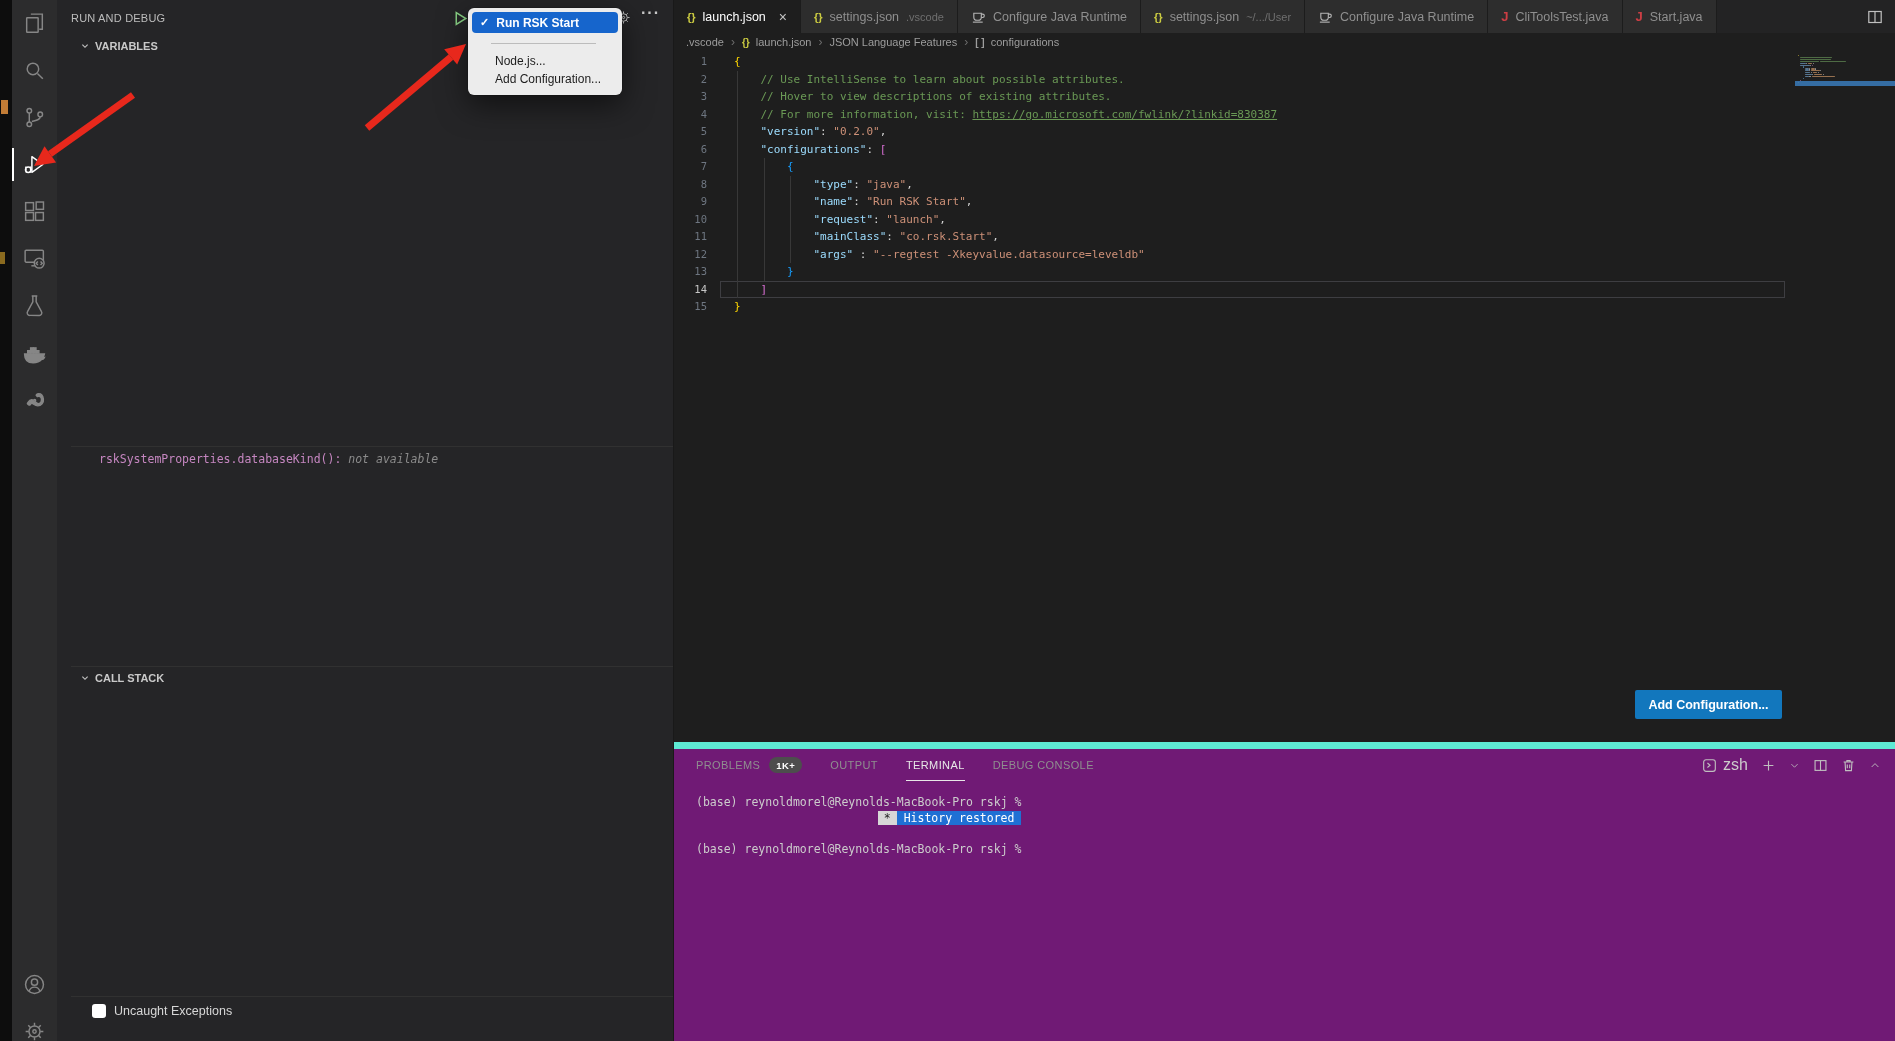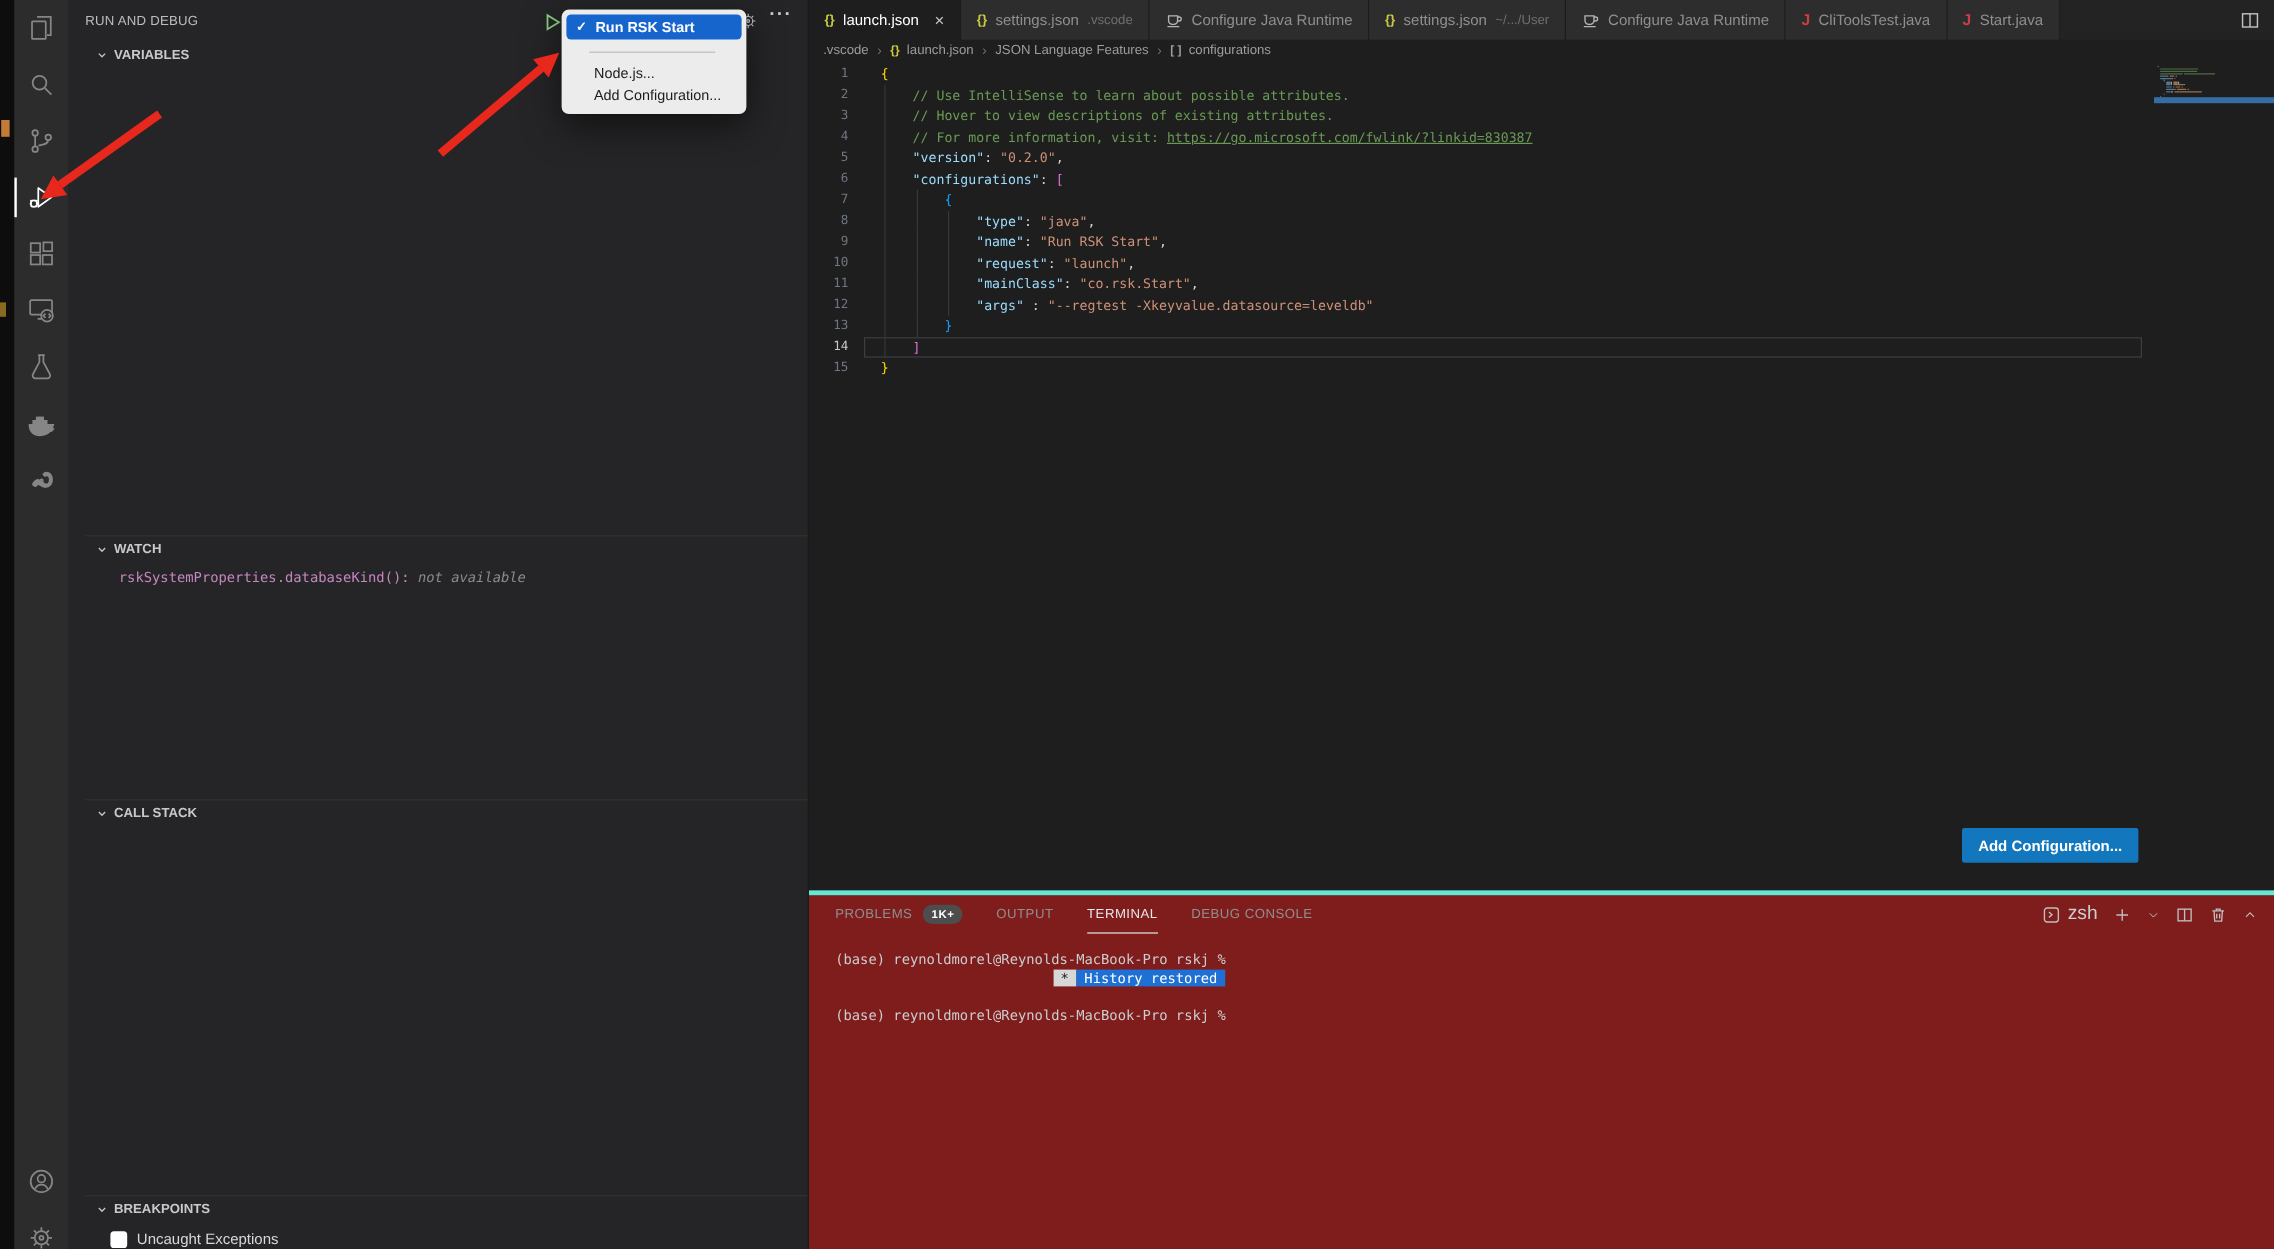--- a/index.html
+++ b/index.html
@@ -83,21 +83,21 @@
   .tok-lnk{color:#6a9955;text-decoration:underline;}
 
   #minimap{position:absolute;top:55px;right:0;width:100px;height:45px;}
   .mm-bar{position:absolute;height:1.3px;border-radius:1px;}
   .mm-slab{position:absolute;left:0;top:26.2px;width:100px;height:4.5px;background:rgba(58,123,187,.85);}
 
   #add-config-btn{position:absolute;left:961px;top:690px;width:147px;height:29px;background:var(--button-blue,#1277bd);
     color:#fff;font-size:12.5px;display:flex;align-items:center;justify-content:center;border-radius:2px;font-weight:600;}
 
   
-  #panel{position:absolute;left:0;right:0;top:742px;bottom:0;border-top:4px solid #5eead4;background:#7f1d1d;}
+  #panel{position:absolute;left:0;right:0;top:742px;bottom:0;border-top:7px solid #5eead4;background:#701a75;}
   #panel-header{height:32px;display:flex;align-items:stretch;padding-left:22px;gap:28px;position:relative;}
   .p-tab{font-size:11px;color:#8f8f8f;letter-spacing:.4px;display:flex;align-items:center;gap:9px;}
   .p-tab.active{color:#e7e7e7;border-bottom:1px solid #e7e7e7;}
   .badge{background:var(--badge-gray,#4d4d4d);color:#fff;font-size:9.5px;font-weight:700;border-radius:9px;padding:2.5px 7px;}
   #panel-controls{position:absolute;right:14px;top:0;height:32px;display:flex;align-items:center;gap:13px;}
   #panel-controls svg{stroke:#bfbfbf;fill:none;stroke-width:1.2;width:15px;height:15px;}
   .zsh-label{font-size:16px;color:#cccccc;margin-left:-7px;}
   #terminal{position:absolute;top:46px;left:22px;font-family:"DejaVu Sans Mono",monospace;font-size:11.5px;
     color:#cccccc;line-height:15.5px;}
   .t-line{min-height:15.5px;white-space:pre;text-align:right;}
@@ -244,48 +244,36 @@
   <div class="sb-section" id="sec-variables">
     <div class="section-header">
       <svg viewBox="0 0 16 16">
           <path d="M5 6.5l3 3 3-3"></path>
         </svg>
       <span>VARIABLES</span>
     </div>
   </div>
 
   <div class="sb-section" id="sec-watch">
-    <div class="section-header">
-      <svg viewBox="0 0 16 16">
-          <path d="M5 6.5l3 3 3-3"></path>
-        </svg>
-      <span>WATCH</span>
-    </div>
     <div class="watch-item">
       <span>rskSystemProperties.databaseKind():</span>
       <span class="watch-value"> <span>not available</span></span>
     </div>
   </div>
 
   <div class="sb-section" id="sec-callstack">
     <div class="section-header">
       <svg viewBox="0 0 16 16">
           <path d="M5 6.5l3 3 3-3"></path>
         </svg>
       <span>CALL STACK</span>
     </div>
   </div>
 
   <div class="sb-section" id="sec-breakpoints">
-    <div class="section-header">
-      <svg viewBox="0 0 16 16">
-          <path d="M5 6.5l3 3 3-3"></path>
-        </svg>
-      <span>BREAKPOINTS</span>
-    </div>
     <div class="bp-row">
       <span class="bp-check"></span>
       <span class="bp-label">Uncaught Exceptions</span>
     </div>
   </div>
 </div>
 
 <div id="dropdown">
   <div class="dd-selected">
     <span class="dd-check">✓</span>

